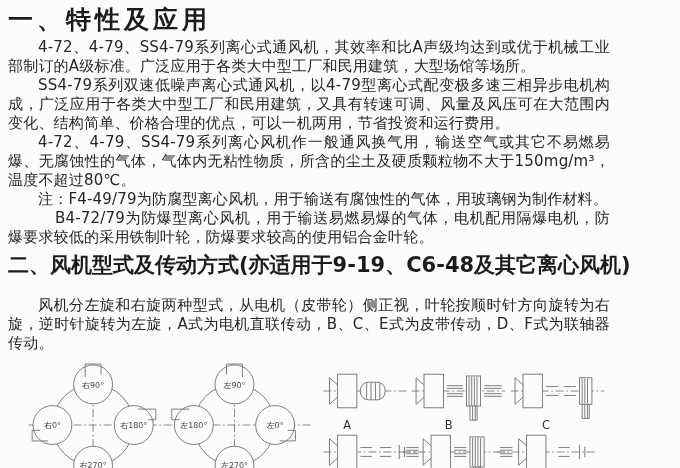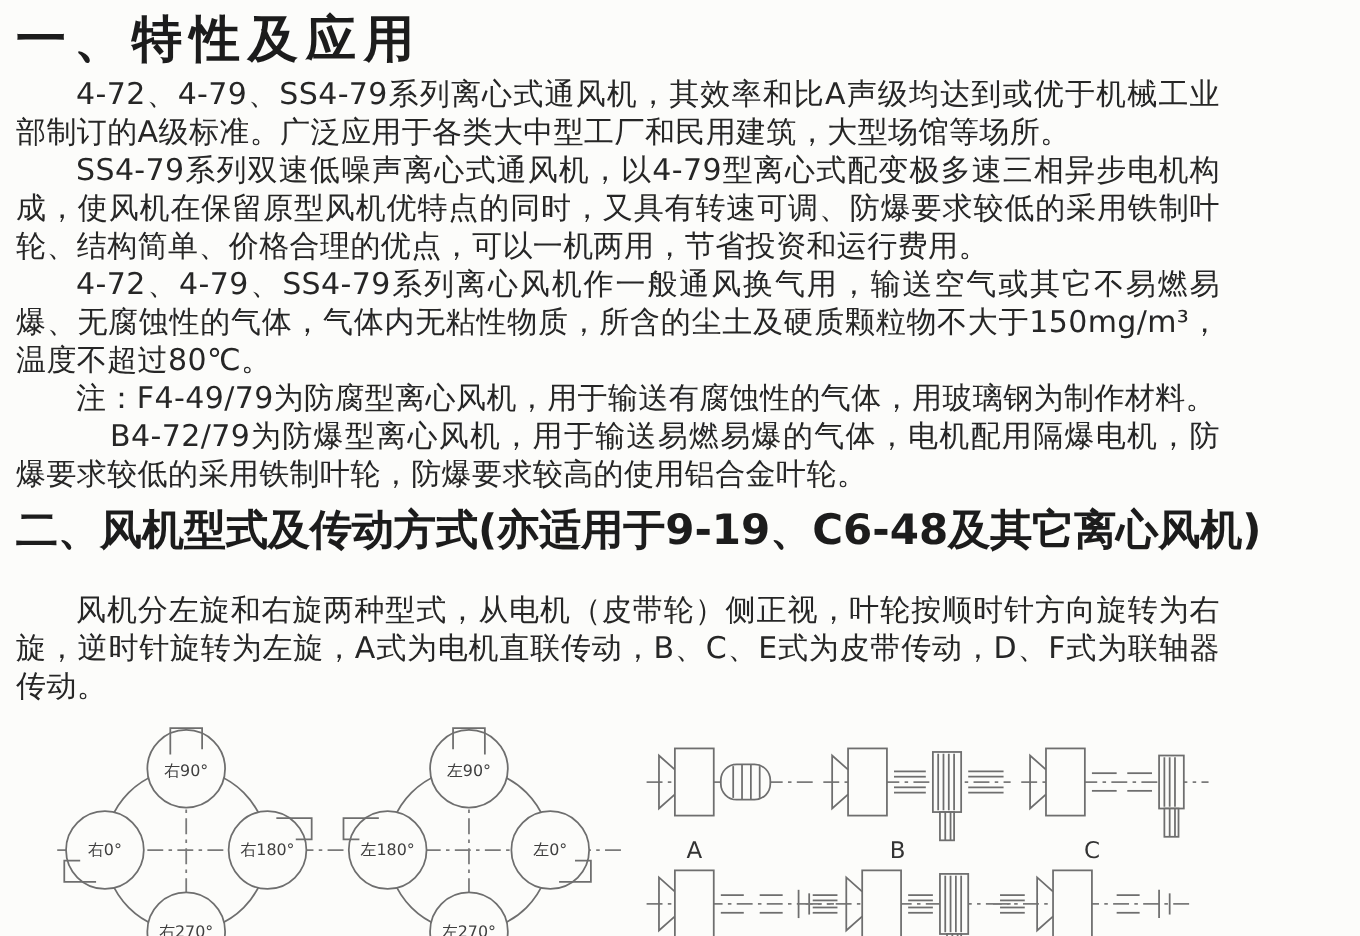--- a/index.html
+++ b/index.html
@@ -72,21 +72,21 @@
   }
 </style>
 </head>
 <body>
 
 <div class="page">
 
   <h1 class="sec1">一、特性及应用</h1>
 
   <p class="body indent2">4-72、4-79、SS4-79系列离心式通风机，其效率和比A声级均达到或优于机械工业部制订的A级标准。广泛应用于各类大中型工厂和民用建筑，大型场馆等场所。</p>
-  <p class="body indent2">SS4-79系列双速低噪声离心式通风机，以4-79型离心式配变极多速三相异步电机构成，使风机在保留原型风机优特点的同时，又具有转速可调、防爆要求较低的采用铁制叶轮、结构简单、价格合理的优点，可以一机两用，节省投资和运行费用。</p>
+  <p class="body indent2">SS4-79系列双速低噪声离心式通风机，以4-79型离心式配变极多速三相异步电机构成，广泛应用于各类大中型工厂和民用建筑，又具有转速可调、风量及风压可在大范围内变化、结构简单、价格合理的优点，可以一机两用，节省投资和运行费用。</p>
   <p class="body indent2">4-72、4-79、SS4-79系列离心风机作一般通风换气用，输送空气或其它不易燃易爆、无腐蚀性的气体，气体内无粘性物质，所含的尘土及硬质颗粒物不大于150mg/m³，温度不超过80℃。</p>
   <p class="body indent2">注：F4-49/79为防腐型离心风机，用于输送有腐蚀性的气体，用玻璃钢为制作材料。</p>
   <p class="body indent3">B4-72/79为防爆型离心风机，用于输送易燃易爆的气体，电机配用隔爆电机，防爆要求较低的采用铁制叶轮，防爆要求较高的使用铝合金叶轮。</p>
 
   <h2 class="sec2">二、风机型式及传动方式(亦适用于9-19、C6-48及其它离心风机)</h2>
 
   <p class="body indent2">风机分左旋和右旋两种型式，从电机（皮带轮）侧正视，叶轮按顺时针方向旋转为右旋，逆时针旋转为左旋，A式为电机直联传动，B、C、E式为皮带传动，D、F式为联轴器传动。</p>
 
   <div class="figures">
 

